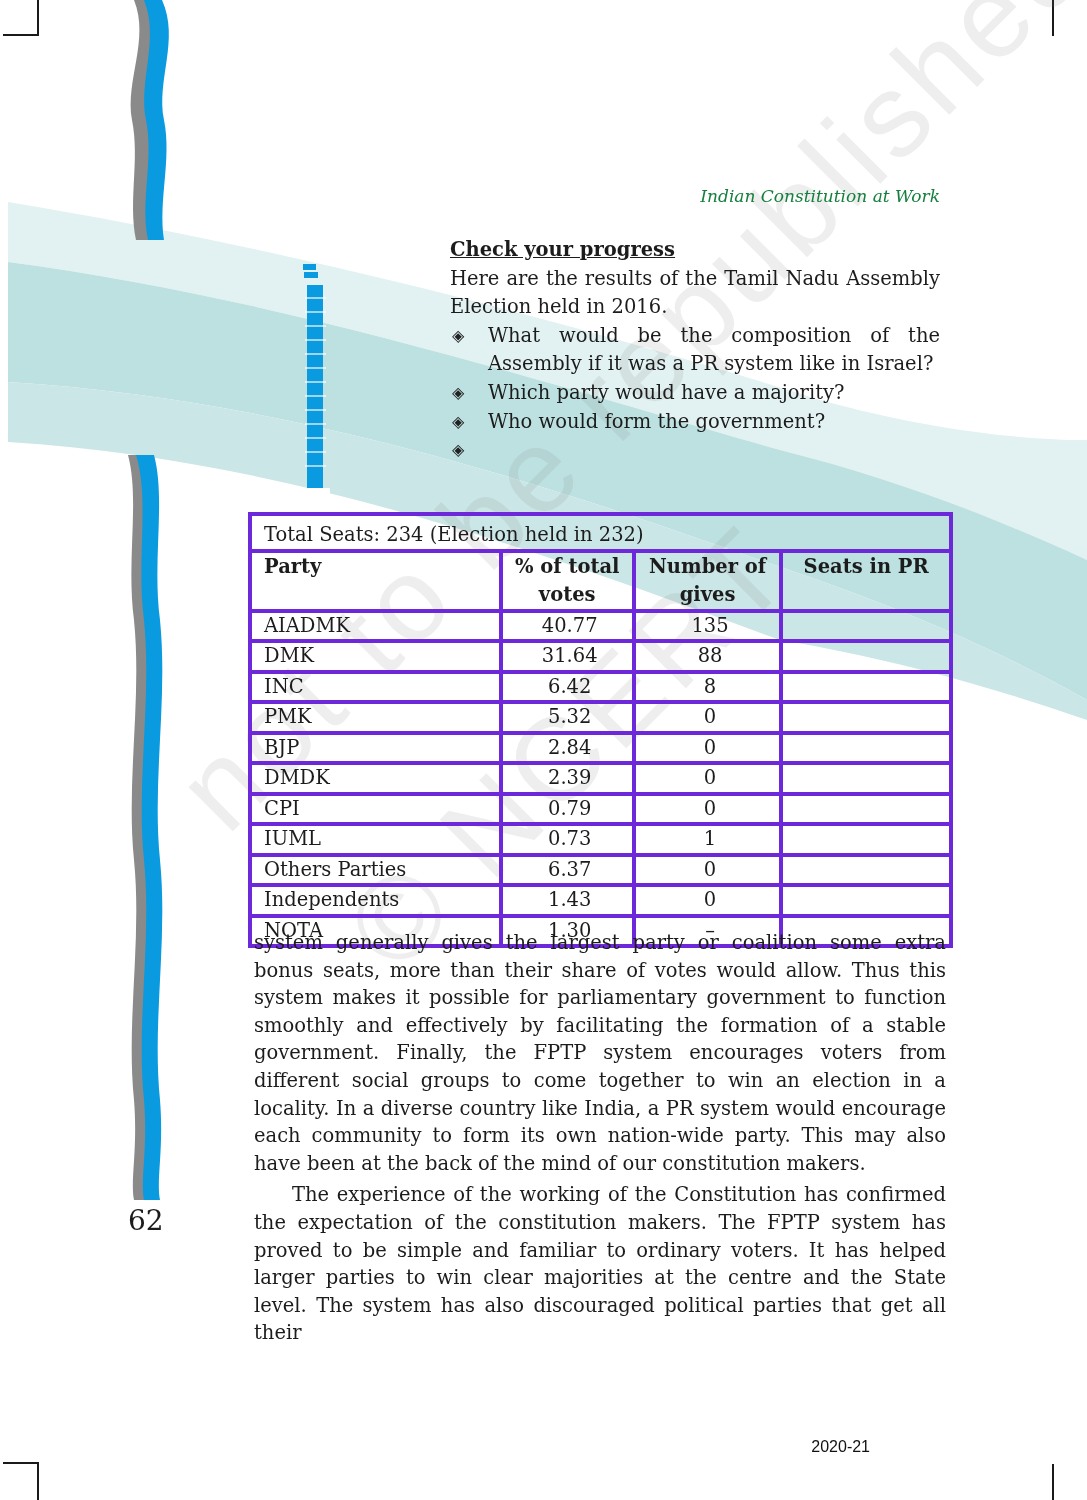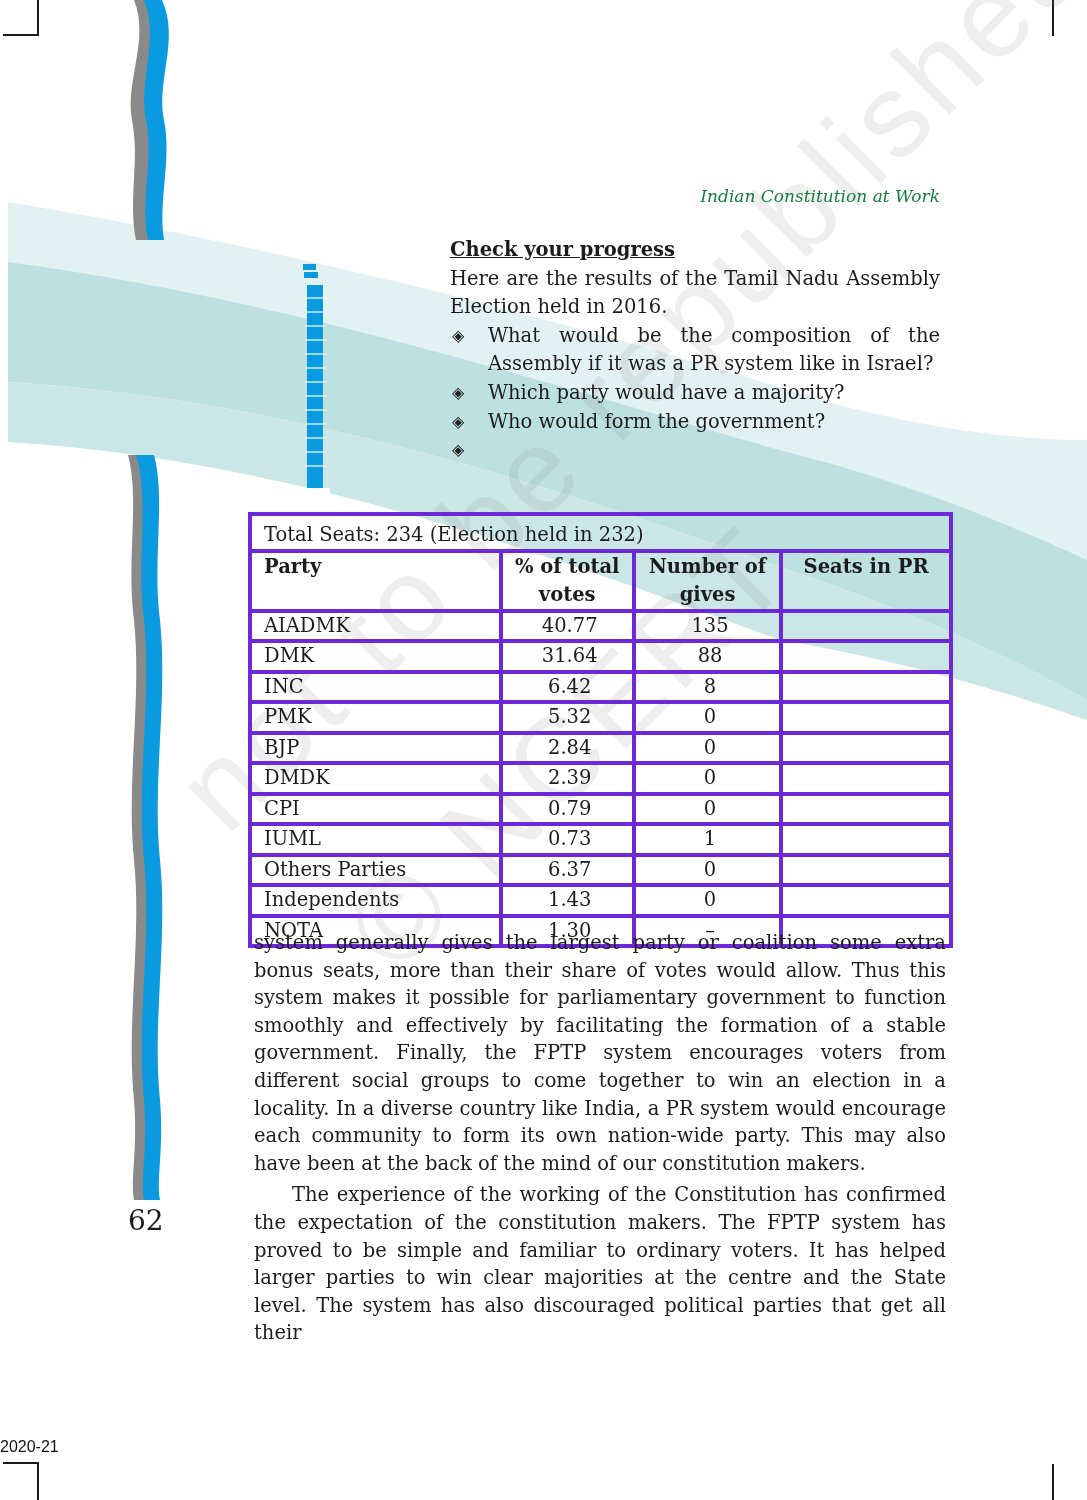--- a/index.html
+++ b/index.html
@@ -49,21 +49,21 @@
       text-align: justify;
     }
     .body-text p { margin: 4px; }
     .body-text p.indent { text-indent: 38px; }
 
     .page-num {
       left: 128px; top: 1204px; font-size: 28px; color: #1c1c1c;
       font-family: "DejaVu Serif", serif;
     }
     .year {
-      left: 0; top: 1438px; width: 870px; text-align: left;
+      left: 0; top: 1438px; width: 870px; text-align: right;
       font-family: "Liberation Sans", sans-serif; font-size: 16px; color: #111;
     }
     .watermark {
       position: absolute; z-index: 1; left: 150px; top: 760px;
       font-family: "Liberation Sans", sans-serif; font-size: 118px; color: rgba(120,120,120,0.13);
       transform: rotate(-45deg); transform-origin: left top; white-space: nowrap;
       letter-spacing: 6px;
     }
     .watermark2 {
       position: absolute; z-index: 1; left: 320px; top: 900px;

